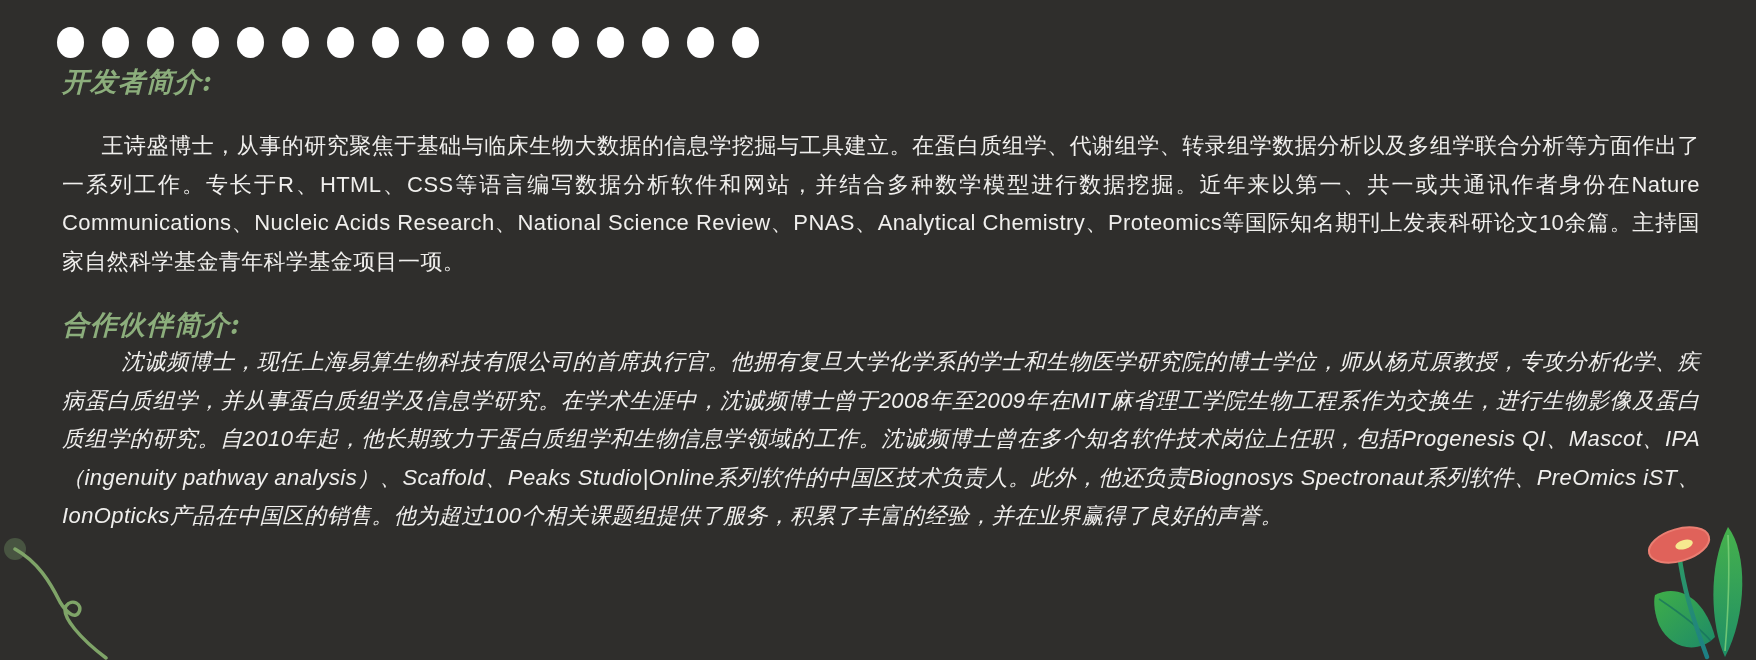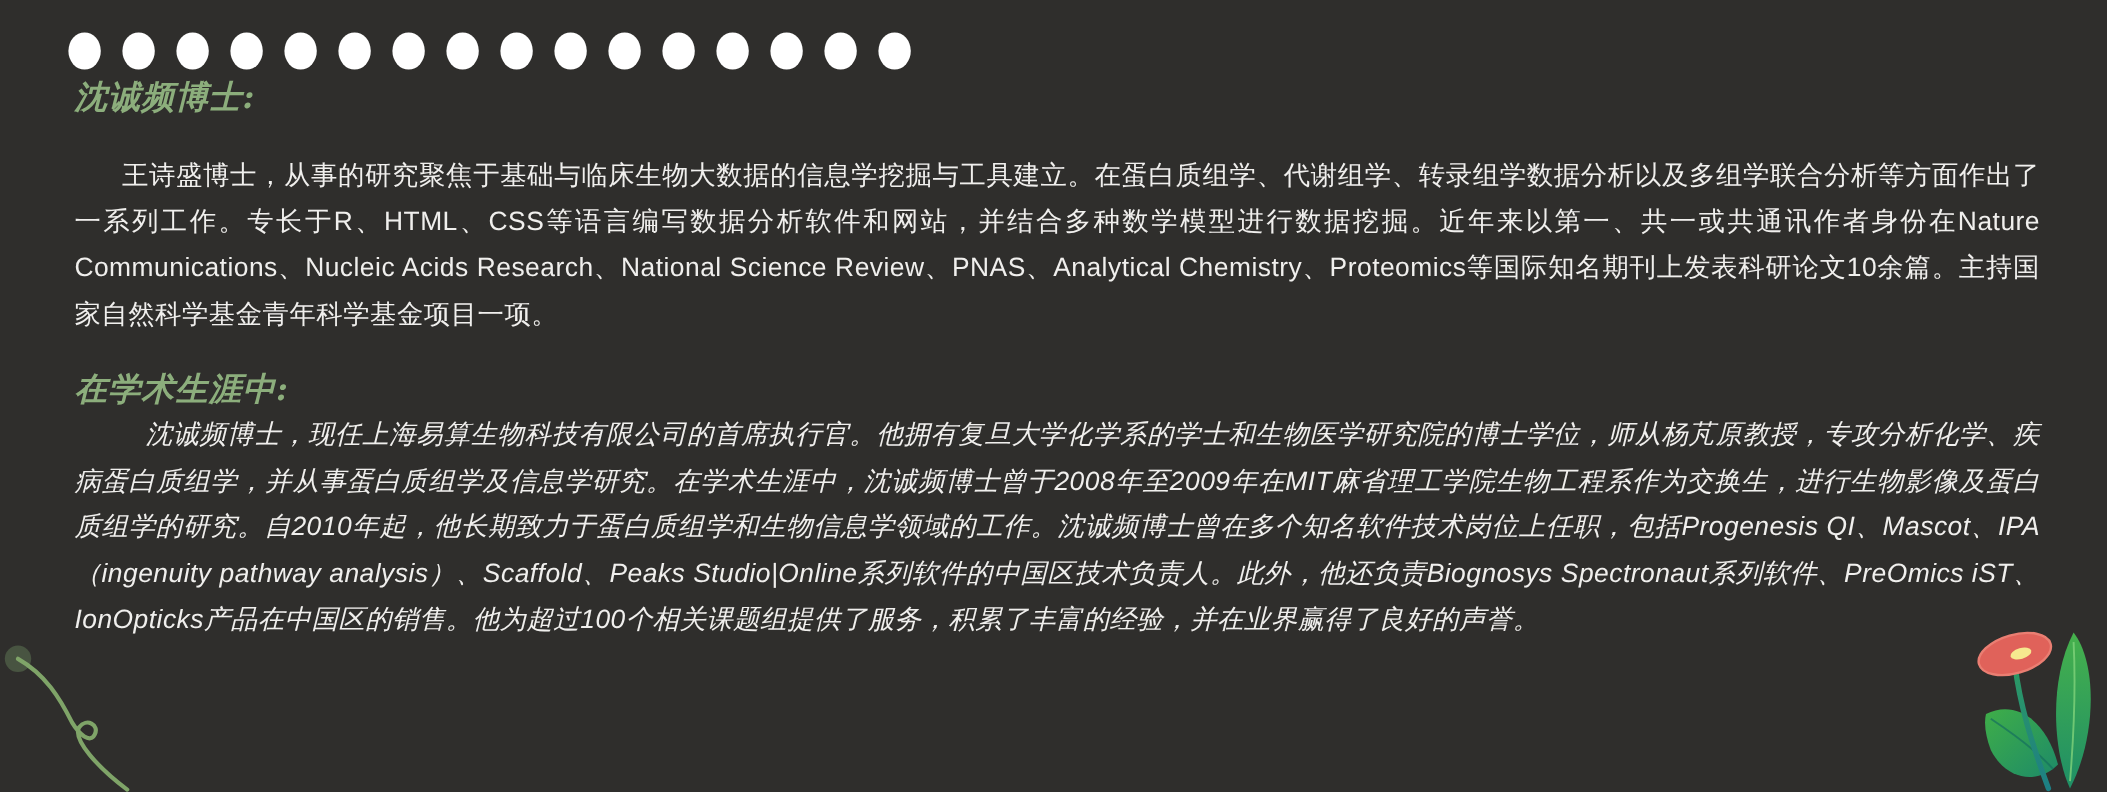--- a/index.html
+++ b/index.html
@@ -73,24 +73,24 @@
       <div class="dot"></div>
       <div class="dot"></div>
       <div class="dot"></div>
       <div class="dot"></div>
       <div class="dot"></div>
       <div class="dot"></div>
       <div class="dot"></div>
     </div>
 
   <div class="content">
-    <h2 class="section-heading">沈诚频博士:</h2>
+    <h2 class="section-heading">开发者简介:</h2>
     <p class="body-paragraph indent-2">王诗盛博士，从事的研究聚焦于基础与临床生物大数据的信息学挖掘与工具建立。在蛋白质组学、代谢组学、转录组学数据分析以及多组学联合分析等方面作出了一系列工作。专长于R、HTML、CSS等语言编写数据分析软件和网站，并结合多种数学模型进行数据挖掘。近年来以第一、共一或共通讯作者身份在Nature Communications、Nucleic Acids Research、National Science Review、PNAS、Analytical Chemistry、Proteomics等国际知名期刊上发表科研论文10余篇。主持国家自然科学基金青年科学基金项目一项。</p>
 
-    <h2 class="section-heading heading-gap">在学术生涯中:</h2>
+    <h2 class="section-heading heading-gap">合作伙伴简介:</h2>
     <p class="body-paragraph indent-3">沈诚频博士，现任上海易算生物科技有限公司的首席执行官。他拥有复旦大学化学系的学士和生物医学研究院的博士学位，师从杨芃原教授，专攻分析化学、疾病蛋白质组学，并从事蛋白质组学及信息学研究。在学术生涯中，沈诚频博士曾于2008年至2009年在MIT麻省理工学院生物工程系作为交换生，进行生物影像及蛋白质组学的研究。自2010年起，他长期致力于蛋白质组学和生物信息学领域的工作。沈诚频博士曾在多个知名软件技术岗位上任职，包括Progenesis QI、Mascot、IPA（ingenuity pathway analysis）、Scaffold、Peaks Studio|Online系列软件的中国区技术负责人。此外，他还负责Biognosys Spectronaut系列软件、PreOmics iST、IonOpticks产品在中国区的销售。他为超过100个相关课题组提供了服务，积累了丰富的经验，并在业界赢得了良好的声誉。</p>
   </div>
 
   <svg class="vine-svg" width="130" height="130" viewBox="0 0 130 130">
     <circle cx="15" cy="19" r="11" fill="#485441"></circle>
     <path d="M15,19 C38,32 50,52 60,72 C66,82 75,90 79,82 C83,74 72,68 66,76 C60,86 82,110 106,128" fill="none" stroke="#7fa468" stroke-width="3.5" stroke-linecap="round"></path>
   </svg>
 
   <svg class="flower-svg" width="125" height="145" viewBox="0 0 125 145">
     <defs>

